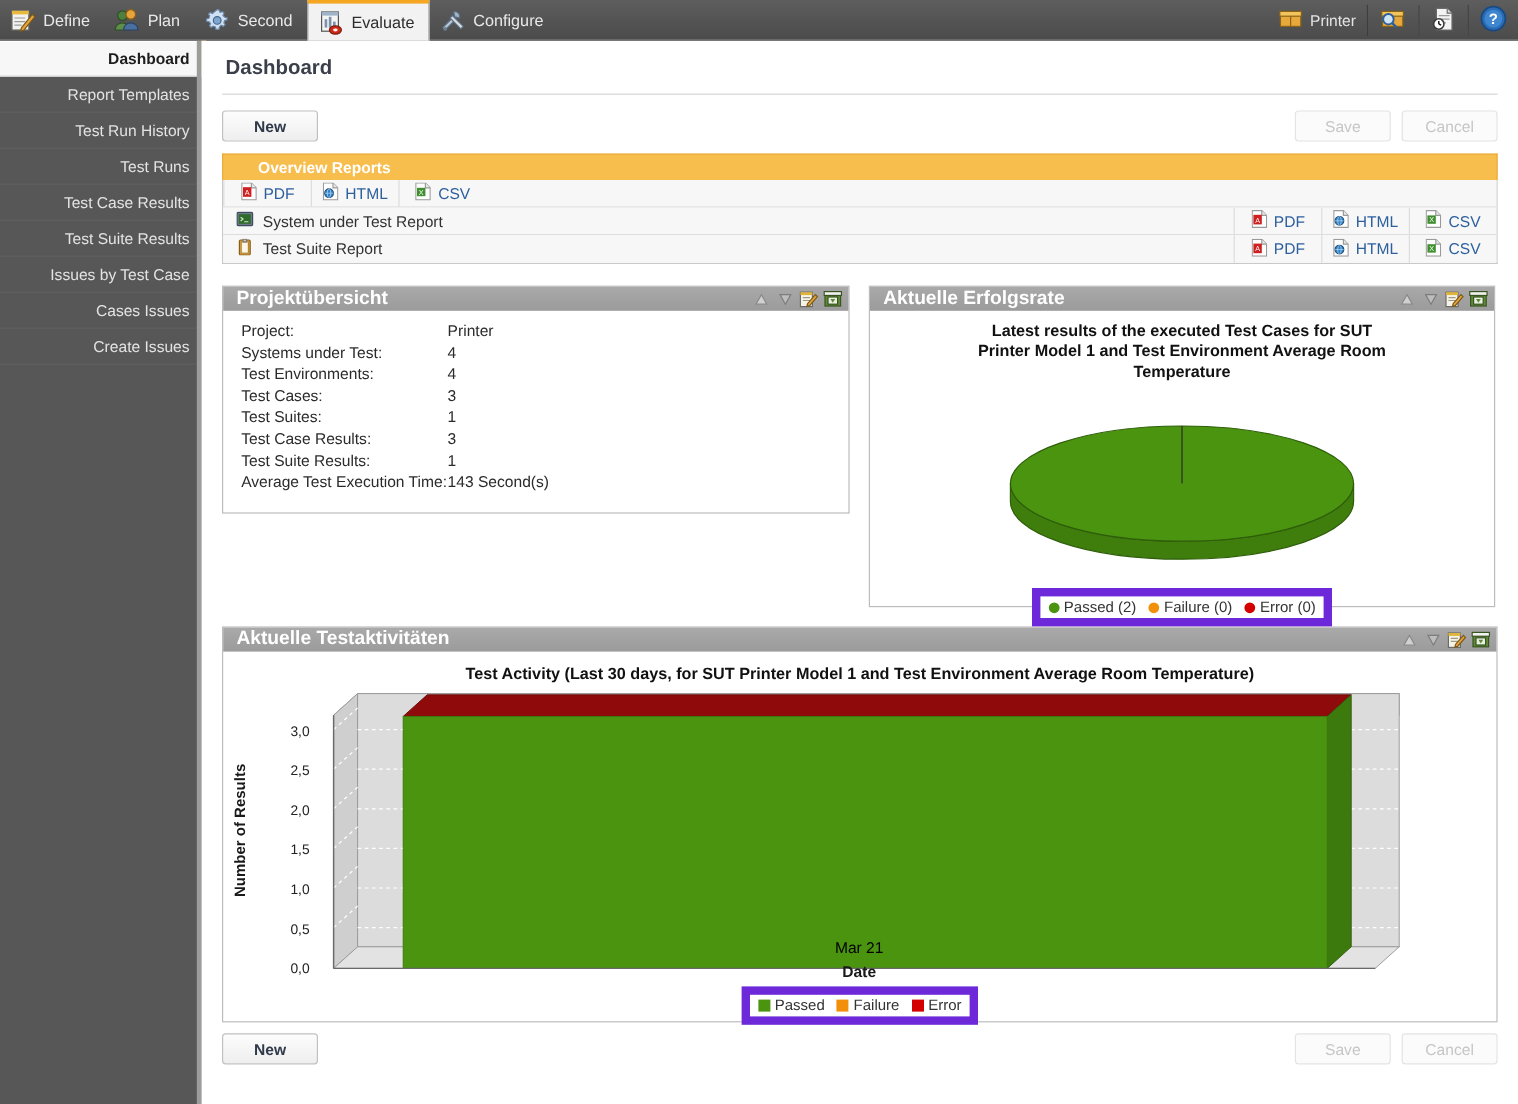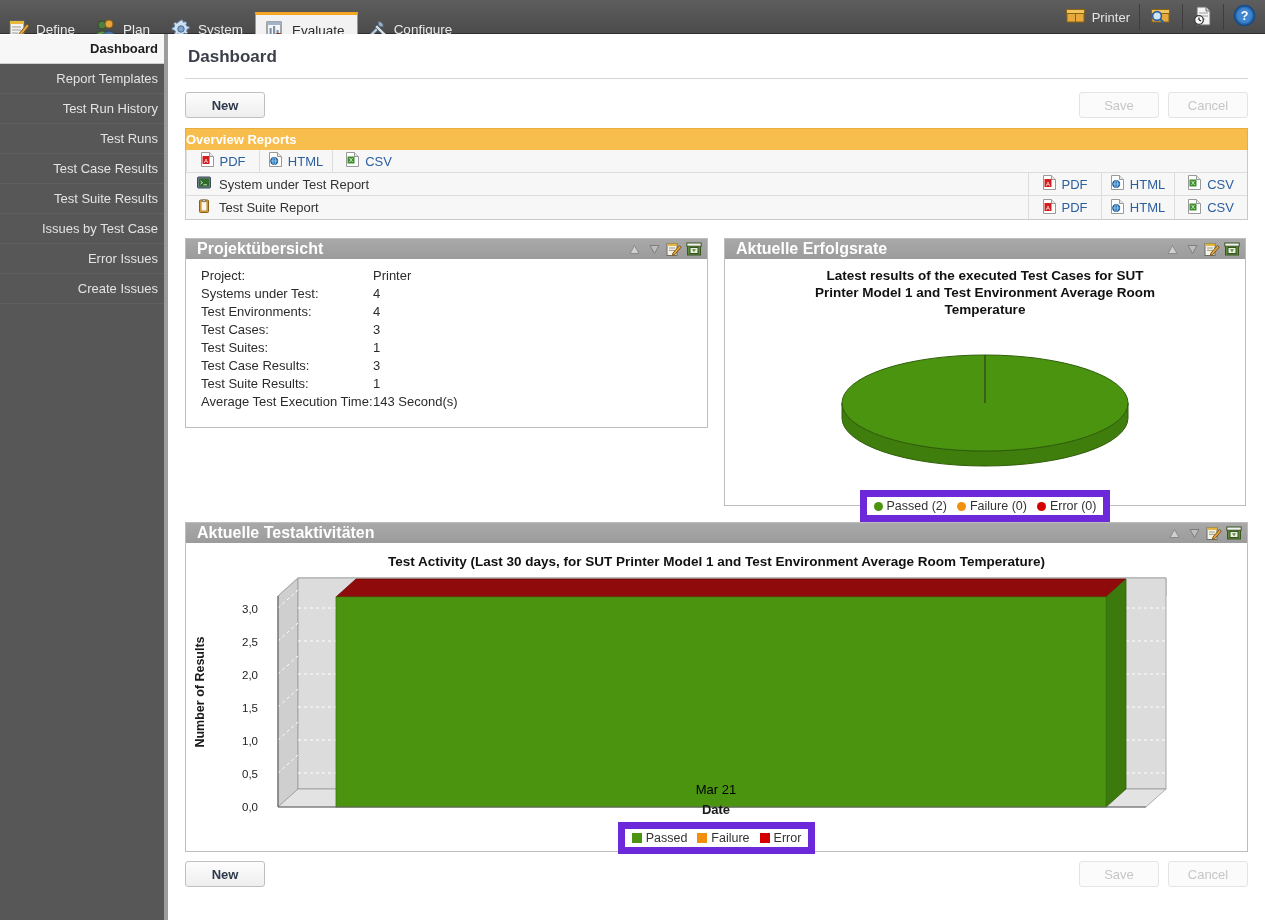--- a/index.html
+++ b/index.html
@@ -11,21 +11,21 @@
     background: #ffffff;
     overflow: hidden;
   }
 
   
   #topbar {
     position: absolute; left: 0; top: 0; width: 1265px; height: 34px;
     background: linear-gradient(to bottom, #5e5e5e 0%, #555555 45%, #4b4b4b 100%);
     border-bottom: 1px solid #2f2f2f;
   }
-  .navtabs { position: absolute; left: 0; top: 12px; height: 34px; display: flex; align-items: stretch; }
+  .navtabs { position: absolute; left: 0; top: 0; height: 34px; display: flex; align-items: stretch; }
   .navtab {
     display: flex; align-items: center; gap: 6px;
     padding: 0 12px 0 8px; height: 34px;
     color: #e9e9e9; font-size: 13.5px; white-space: nowrap;
     cursor: pointer;
   }
   .navtab.active {
     background: #f2f2f2; color: #2d2d2d;
     border-top: 3px solid #f5a623;
     border-left: 1px solid #9a9a9a; border-right: 1px solid #9a9a9a;
@@ -83,21 +83,21 @@
     color: #c6c6c6; background: #fbfbfb; border-color: #e4e4e4;
     font-weight: normal; cursor: default;
   }
   .spacer { flex: 1 1 auto; }
   .btn + .btn { margin-left: 9px; }
 
   
   .ovr { border: 1px solid #c9c9c9; border-top: none; }
   .ovr-head {
     background: #f7bd4d; color: #ffffff; font-weight: bold; font-size: 13px;
-    height: 22px; line-height: 22px; padding-left: 0;
+    height: 22px; line-height: 22px; padding-left: 29px;
     border: 1px solid #e8ad3c; border-bottom: none;
   }
   .ovr-row { display: flex; align-items: stretch; height: 23px; border-bottom: 1px solid #dddddd; background: #f7f7f7; }
   .ovr-row:last-child { border-bottom: none; }
   .ovr-name { flex: 1 1 auto; display: flex; align-items: center; gap: 7px; padding-left: 11px; color: #333; font-size: 13px; }
   .ovr-act {
     width: 73px; flex: 0 0 73px; display: flex; align-items: center; gap: 6px;
     justify-content: center; border-left: 1px solid #dddddd;
     color: #2c5f9e; font-size: 13px; cursor: pointer;
   }
@@ -162,21 +162,21 @@
       <span>Plan</span>
     </div>
 
     <div class="navtab">
       <span class="ico">
         <svg width="22" height="22" viewBox="0 0 22 22">
           <path d="M11 2l1.6.3.8 2 2-.6 1.3 1.3-.9 1.9 1.4 1.5 2 .3v1.9l-2 .5-.6 2 1 1.5-1.4 1.4-1.9-.9-1.5 1.4-.3 2H10l-.5-2-2-.6-1.5 1-1.4-1.4.9-1.9L4.1 12l-2-.3V9.8l2-.5.6-2-1-1.5 1.4-1.4 1.9.9L8.5 4z" fill="#cfe0f2" stroke="#6b87a8" stroke-width="1"></path>
           <circle cx="11" cy="11" r="3.2" fill="#7fa6cf" stroke="#44688f"></circle>
         </svg>
       </span>
-      <span>System</span>
+      <span>Second</span>
     </div>
 
     <div class="navtab active">
       <span class="ico">
         <svg width="22" height="22" viewBox="0 0 22 22">
           <rect x="3" y="2" width="14" height="16" fill="#f5f5f5" stroke="#555"></rect>
           <rect x="3" y="2" width="14" height="3" fill="#9fb3c9"></rect>
           <rect x="5.5" y="8" width="2.2" height="7" fill="#7d93ab"></rect>
           <rect x="9" y="6" width="2.2" height="9" fill="#7d93ab"></rect>
           <rect x="12.5" y="10" width="2.2" height="5" fill="#7d93ab"></rect>
@@ -266,21 +266,21 @@
   <div class="sb-item">
     <span>Test Case Results</span>
   </div>
   <div class="sb-item">
     <span>Test Suite Results</span>
   </div>
   <div class="sb-item">
     <span>Issues by Test Case</span>
   </div>
   <div class="sb-item">
-    <span>Error Issues</span>
+    <span>Cases Issues</span>
   </div>
   <div class="sb-item">
     <span>Create Issues</span>
   </div>
 </div>
 <div id="sidebar-rail"></div>
 
 <div id="content">
 
   <div id="pagetitle">Dashboard</div>

